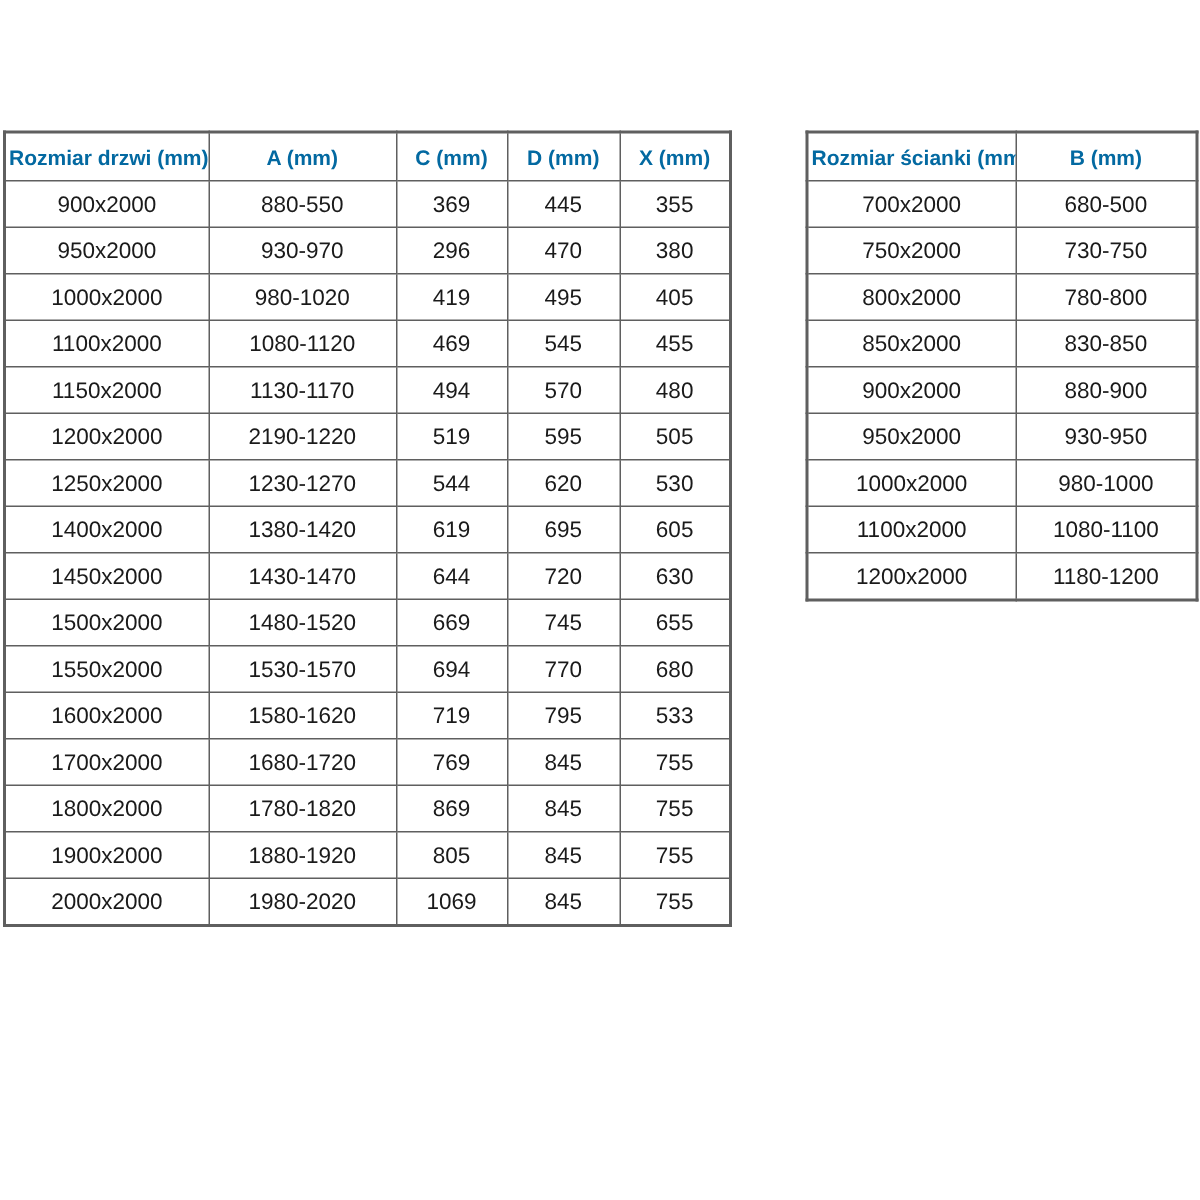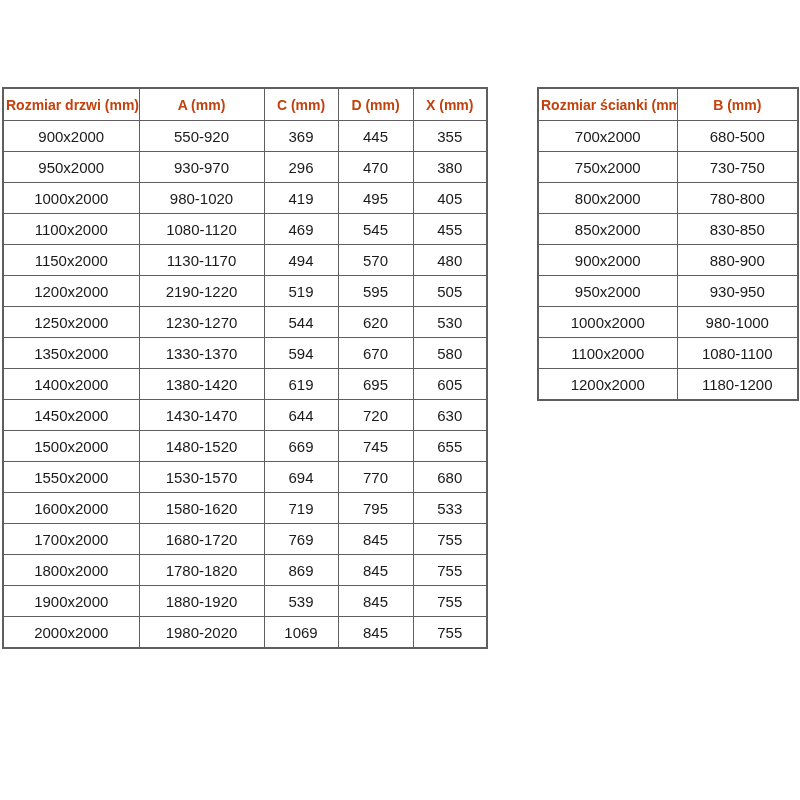--- a/index.html
+++ b/index.html
@@ -28,21 +28,21 @@
     border:1px solid var(--border-color);
     text-align:center;
     vertical-align:middle;
     padding:0 2px;
     overflow:hidden;
     white-space:nowrap;
   }
   .spec-table th{
     font-size:14px;
     font-weight:bold;
-    color:#c2410c;
+    color:#0369a1;
     height:31px;
   }
   .spec-table td{
     font-size:15px;
     font-weight:normal;
     height:30px;
   }
   #doors-table{
     left:2px;
     top:87px;
@@ -77,21 +77,21 @@
         <th>Rozmiar drzwi (mm)</th>
         <th>A (mm)</th>
         <th>C (mm)</th>
         <th>D (mm)</th>
         <th>X (mm)</th>
       </tr>
     </thead>
   <tbody>
       <tr>
         <td>900x2000</td>
-        <td>550-920</td>
+        <td>880-550</td>
         <td>369</td>
         <td>445</td>
         <td>355</td>
       </tr>
       <tr>
         <td>950x2000</td>
         <td>930-970</td>
         <td>296</td>
         <td>470</td>
         <td>380</td>
@@ -125,27 +125,20 @@
         <td>505</td>
       </tr>
       <tr>
         <td>1250x2000</td>
         <td>1230-1270</td>
         <td>544</td>
         <td>620</td>
         <td>530</td>
       </tr>
       <tr>
-        <td>1350x2000</td>
-        <td>1330-1370</td>
-        <td>594</td>
-        <td>670</td>
-        <td>580</td>
-      </tr>
-      <tr>
         <td>1400x2000</td>
         <td>1380-1420</td>
         <td>619</td>
         <td>695</td>
         <td>605</td>
       </tr>
       <tr>
         <td>1450x2000</td>
         <td>1430-1470</td>
         <td>644</td>
@@ -183,21 +176,21 @@
       <tr>
         <td>1800x2000</td>
         <td>1780-1820</td>
         <td>869</td>
         <td>845</td>
         <td>755</td>
       </tr>
       <tr>
         <td>1900x2000</td>
         <td>1880-1920</td>
-        <td>539</td>
+        <td>805</td>
         <td>845</td>
         <td>755</td>
       </tr>
       <tr>
         <td>2000x2000</td>
         <td>1980-2020</td>
         <td>1069</td>
         <td>845</td>
         <td>755</td>
       </tr>

